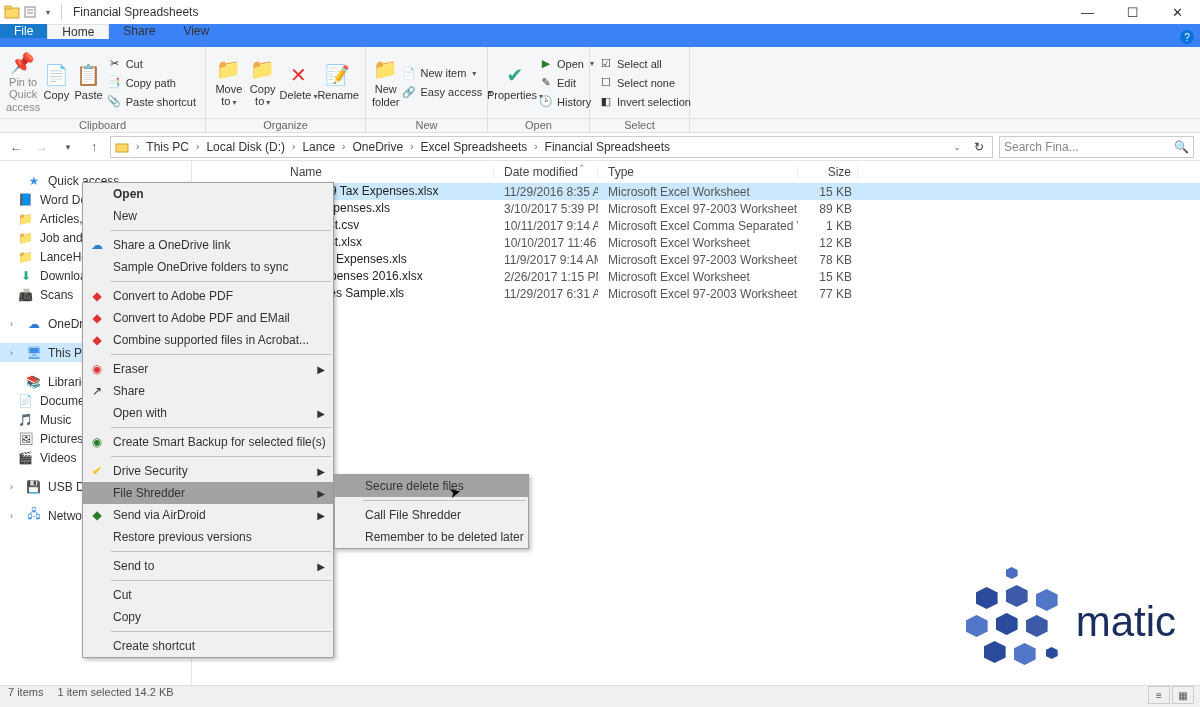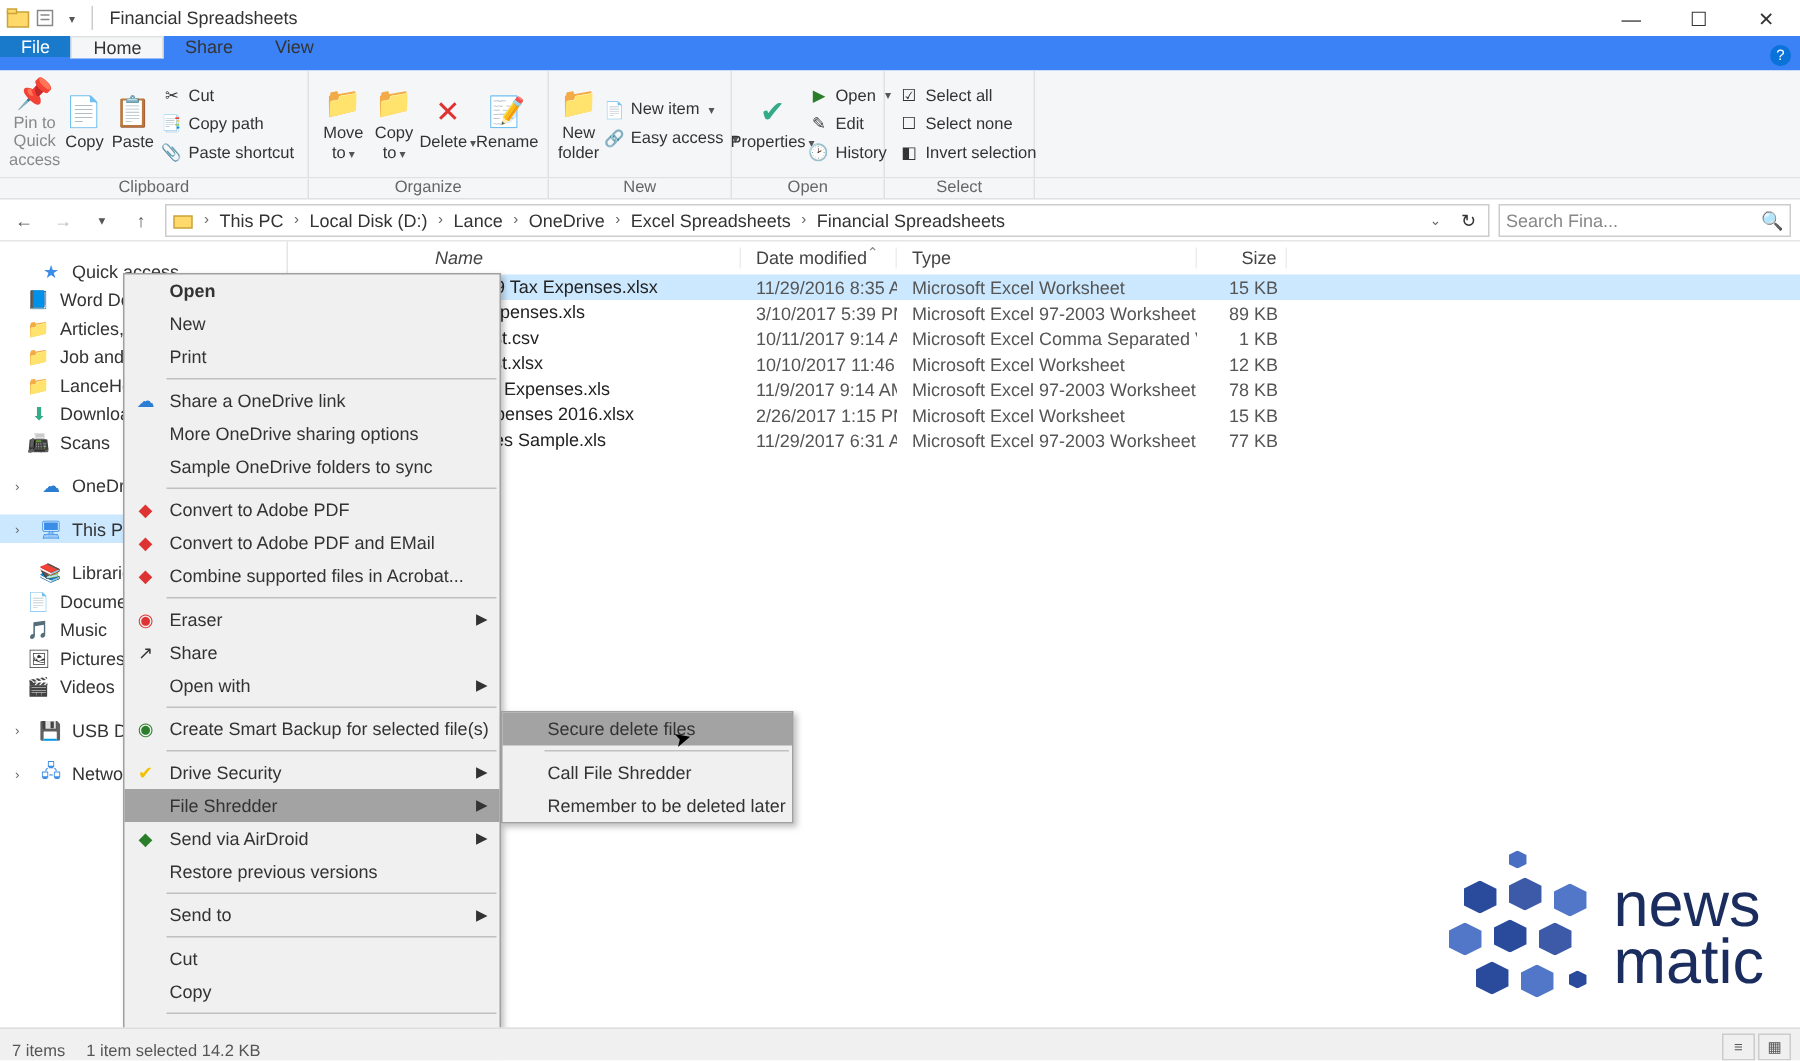--- a/index.html
+++ b/index.html
@@ -52,21 +52,21 @@
 .sidebar .tree-item.root { padding-left: 10px; }
 .sidebar .tree-item.selected { background: #cce8ff; }
 .sidebar .tree-icon { width: 16px; height: 16px; display: flex; align-items: center; justify-content: center; font-size: 12px; }
 .sidebar .expand { width: 10px; font-size: 9px; color: #666; }
 .sidebar .spacer { height: 10px; }
 
 .file-area { flex: 1; position: relative; }
 .col-headers { height: 22px; display: flex; align-items: center; font-size: 12px; color: #444; border-bottom: 0px; }
 .col-headers .col { padding-left: 10px; border-right: 1px solid #eee; }
 .col-headers .sort-arrow { position:absolute; left:386px; top:2px; font-size:9px; color:#888; }
-.col-name { width: 302px; padding-left: 98px !important; font-style: italic; }
+.col-name { width: 302px; padding-left: 98px !important; }
 .col-date { width: 104px; }
 .col-type { width: 200px; }
 .col-size { width: 60px; text-align: right; padding-right: 6px; }
 
 .file-row { height: 17px; display: flex; align-items: center; font-size: 12px; color: #222; }
 .file-row.selected { background: #cce8ff; }
 .file-row .cell { padding-left: 10px; white-space: nowrap; overflow: hidden; }
 .file-row .file-icon { width:16px; height:16px; display:inline-flex; align-items:center; justify-content:center; margin-right: 4px; vertical-align: middle;}
 .c-name { width: 302px; padding-left: 98px !important; }
 .c-date { width: 104px; color: #555; }
@@ -81,21 +81,21 @@
 .context-menu .item.highlight { background: #a3a3a3; }
 .context-menu .item .arrow { position: absolute; right: 8px; font-size: 10px; color: #333; }
 .context-menu .item .ci-icon { position: absolute; left: 6px; width: 16px; height: 16px; display:flex; align-items:center; justify-content:center; font-size:12px;}
 .context-menu .sep { height: 1px; background: #c0c0c0; margin: 3px 2px 3px 28px; }
 .context-menu .item.bold { font-weight: bold; }
 
 
 .cursor { position: absolute; left: 449px; top: 484px; font-size: 14px; color: #000; pointer-events: none; transform: rotate(-15deg); }
 
 
-.status-bar { position: absolute; bottom: 0; left: 0; right: 0; height: 22px; background: #f0f0f0; border-top: 1px solid #ddd; display: flex; align-items: flex-end; padding: 0 8px; font-size: 11px; color: #555; gap: 14px; }
+.status-bar { position: absolute; bottom: 0; left: 0; right: 0; height: 22px; background: #f0f0f0; border-top: 1px solid #ddd; display: flex; align-items: flex-start; padding: 0 8px; font-size: 11px; color: #555; gap: 14px; }
 .status-bar .view-btns { position: absolute; right: 6px; display: flex; gap: 2px; }
 .status-bar .view-btn { width: 22px; height: 18px; border: 1px solid #ccc; display:flex; align-items:center; justify-content:center; font-size:10px;}
 
 
 .news-logo { position: absolute; right: 24px; bottom: 30px; display: flex; align-items: center; gap: 10px; }
 .hex-cluster { width: 100px; height: 110px; position: relative; }
 .hex { position: absolute; width: 22px; height: 22px; background: #2a4b9b; clip-path: polygon(50% 0%, 100% 25%, 100% 75%, 50% 100%, 0% 75%, 0% 25%); }
 .hex.sm { width: 12px; height: 12px; }
 .news-text { font-size: 42px; font-weight: 500; color: #1a2d5e; line-height: 0.9; }
 .news-text .matic { display:block; }
@@ -469,30 +469,24 @@
   </div>
 </div>
 
 <div class="context-menu ctx1">
   <div class="item bold">
       <span>Open</span>
     </div>
   <div class="item">
       <span>New</span>
     </div>
-  <div class="item">
-      <span>Print</span>
-    </div>
   <div class="sep"></div>
   <div class="item">
       <span class="ci-icon" style="color:#2b7cd3">☁</span>
       <span>Share a OneDrive link</span>
-    </div>
-  <div class="item">
-      <span>More OneDrive sharing options</span>
     </div>
   <div class="item">
       <span>Sample OneDrive folders to sync</span>
     </div>
   <div class="sep"></div>
   <div class="item">
       <span class="ci-icon" style="color:#d33">◆</span>
       <span>Convert to Adobe PDF</span>
     </div>
   <div class="item">
@@ -590,16 +584,15 @@
     <div class="hex" style="left:40px;top:18px;background:#3d5aa8"></div>
     <div class="hex" style="left:70px;top:22px;background:#5277c9"></div>
     <div class="hex" style="left:0px;top:48px;background:#5277c9"></div>
     <div class="hex" style="left:30px;top:46px"></div>
     <div class="hex" style="left:60px;top:48px;background:#3d5aa8"></div>
     <div class="hex" style="left:18px;top:74px"></div>
     <div class="hex" style="left:48px;top:76px;background:#5277c9"></div>
     <div class="hex sm" style="left:80px;top:80px"></div>
   </div>
   <div class="news-text">
-    <span>news</span>
     <span class="matic">matic</span>
   </div>
 </div>
 
 </body></html>

